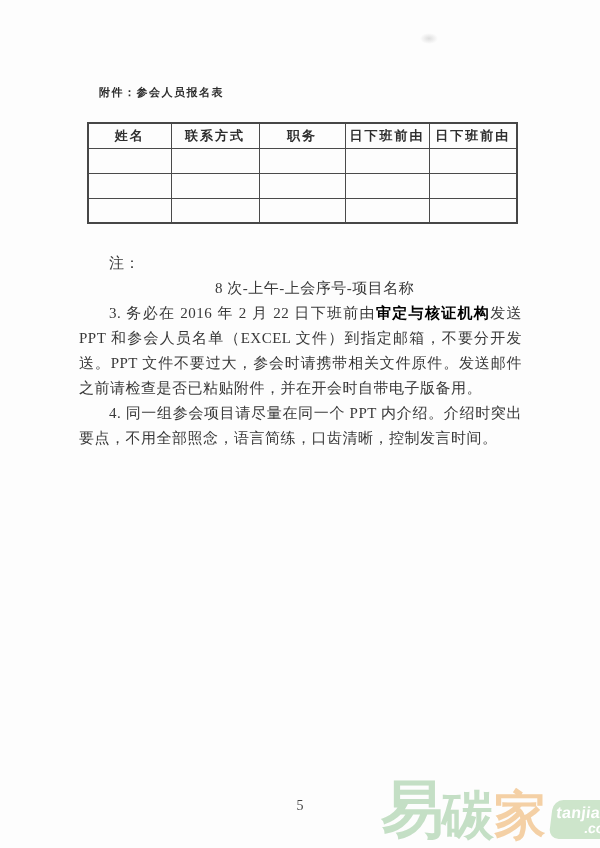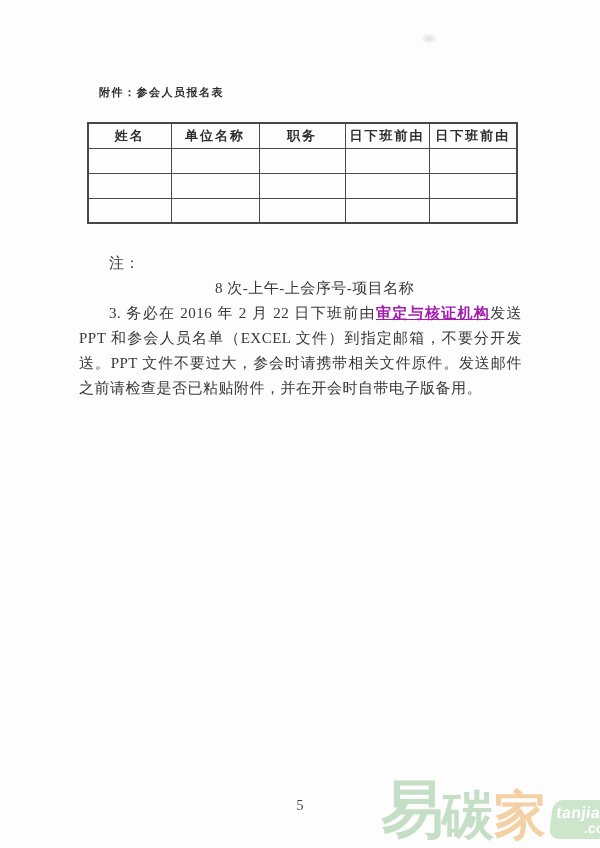--- a/index.html
+++ b/index.html
@@ -61,21 +61,21 @@
     left: 79px; top: 251px;
     width: 443px;
     font-size: 15px;
     line-height: 25px;
     text-align: justify;
     color: #383838;
     letter-spacing: 0.5px;
   }
   .notes p { margin: 0; text-indent: 2em; }
   .notes p.format-line { text-indent: 0; text-align: left; padding-left: 136px; }
-  .bold-seg { font-weight: bold; color: #a21caf; text-decoration: underline; }
+  .bold-seg { font-weight: bold; color: #000000; }
 
   .page-number {
     position: absolute;
     top: 798px; left: 0;
     width: 600px;
     text-align: center;
     font-size: 14px;
     color: #444444;
   }
 
@@ -129,21 +129,21 @@
     <colgroup>
       <col style="width:83px">
         <col style="width:88px">
         <col style="width:86px">
         <col style="width:84px">
         <col style="width:88px">
     </colgroup>
     <thead>
       <tr>
         <th>姓名</th>
-        <th>单位名称</th>
+        <th>联系方式</th>
         <th>职务</th>
         <th>日下班前由</th>
         <th>日下班前由</th>
       </tr>
     </thead>
     <tbody>
       <tr>
         <td></td>
         <td></td>
         <td></td>
@@ -164,20 +164,21 @@
         <td></td>
         <td></td>
       </tr>
     </tbody>
   </table>
 
   <div class="notes">
     <p>注：</p>
     <p class="format-line">8 次-上午-上会序号-项目名称</p>
     <p><span>3. 务必在 2016 年 2 月 22 日下班前由</span><span class="bold-seg">审定与核证机构</span><span>发送 PPT 和参会人员名单（EXCEL 文件）到指定邮箱，不要分开发送。PPT 文件不要过大，参会时请携带相关文件原件。发送邮件之前请检查是否已粘贴附件，并在开会时自带电子版备用。</span></p>
+    <p>4. 同一组参会项目请尽量在同一个 PPT 内介绍。介绍时突出要点，不用全部照念，语言简练，口齿清晰，控制发言时间。</p>
   </div>
 
   <div class="page-number">5</div>
 
   <div class="watermark">
     <span class="wm-char wm-yi">易</span>
     <span class="wm-char wm-tan">碳</span>
     <span class="wm-char wm-jia">家</span>
     <div class="wm-badge">
       <div class="wm-badge-line1">tanjiaoyi</div>

